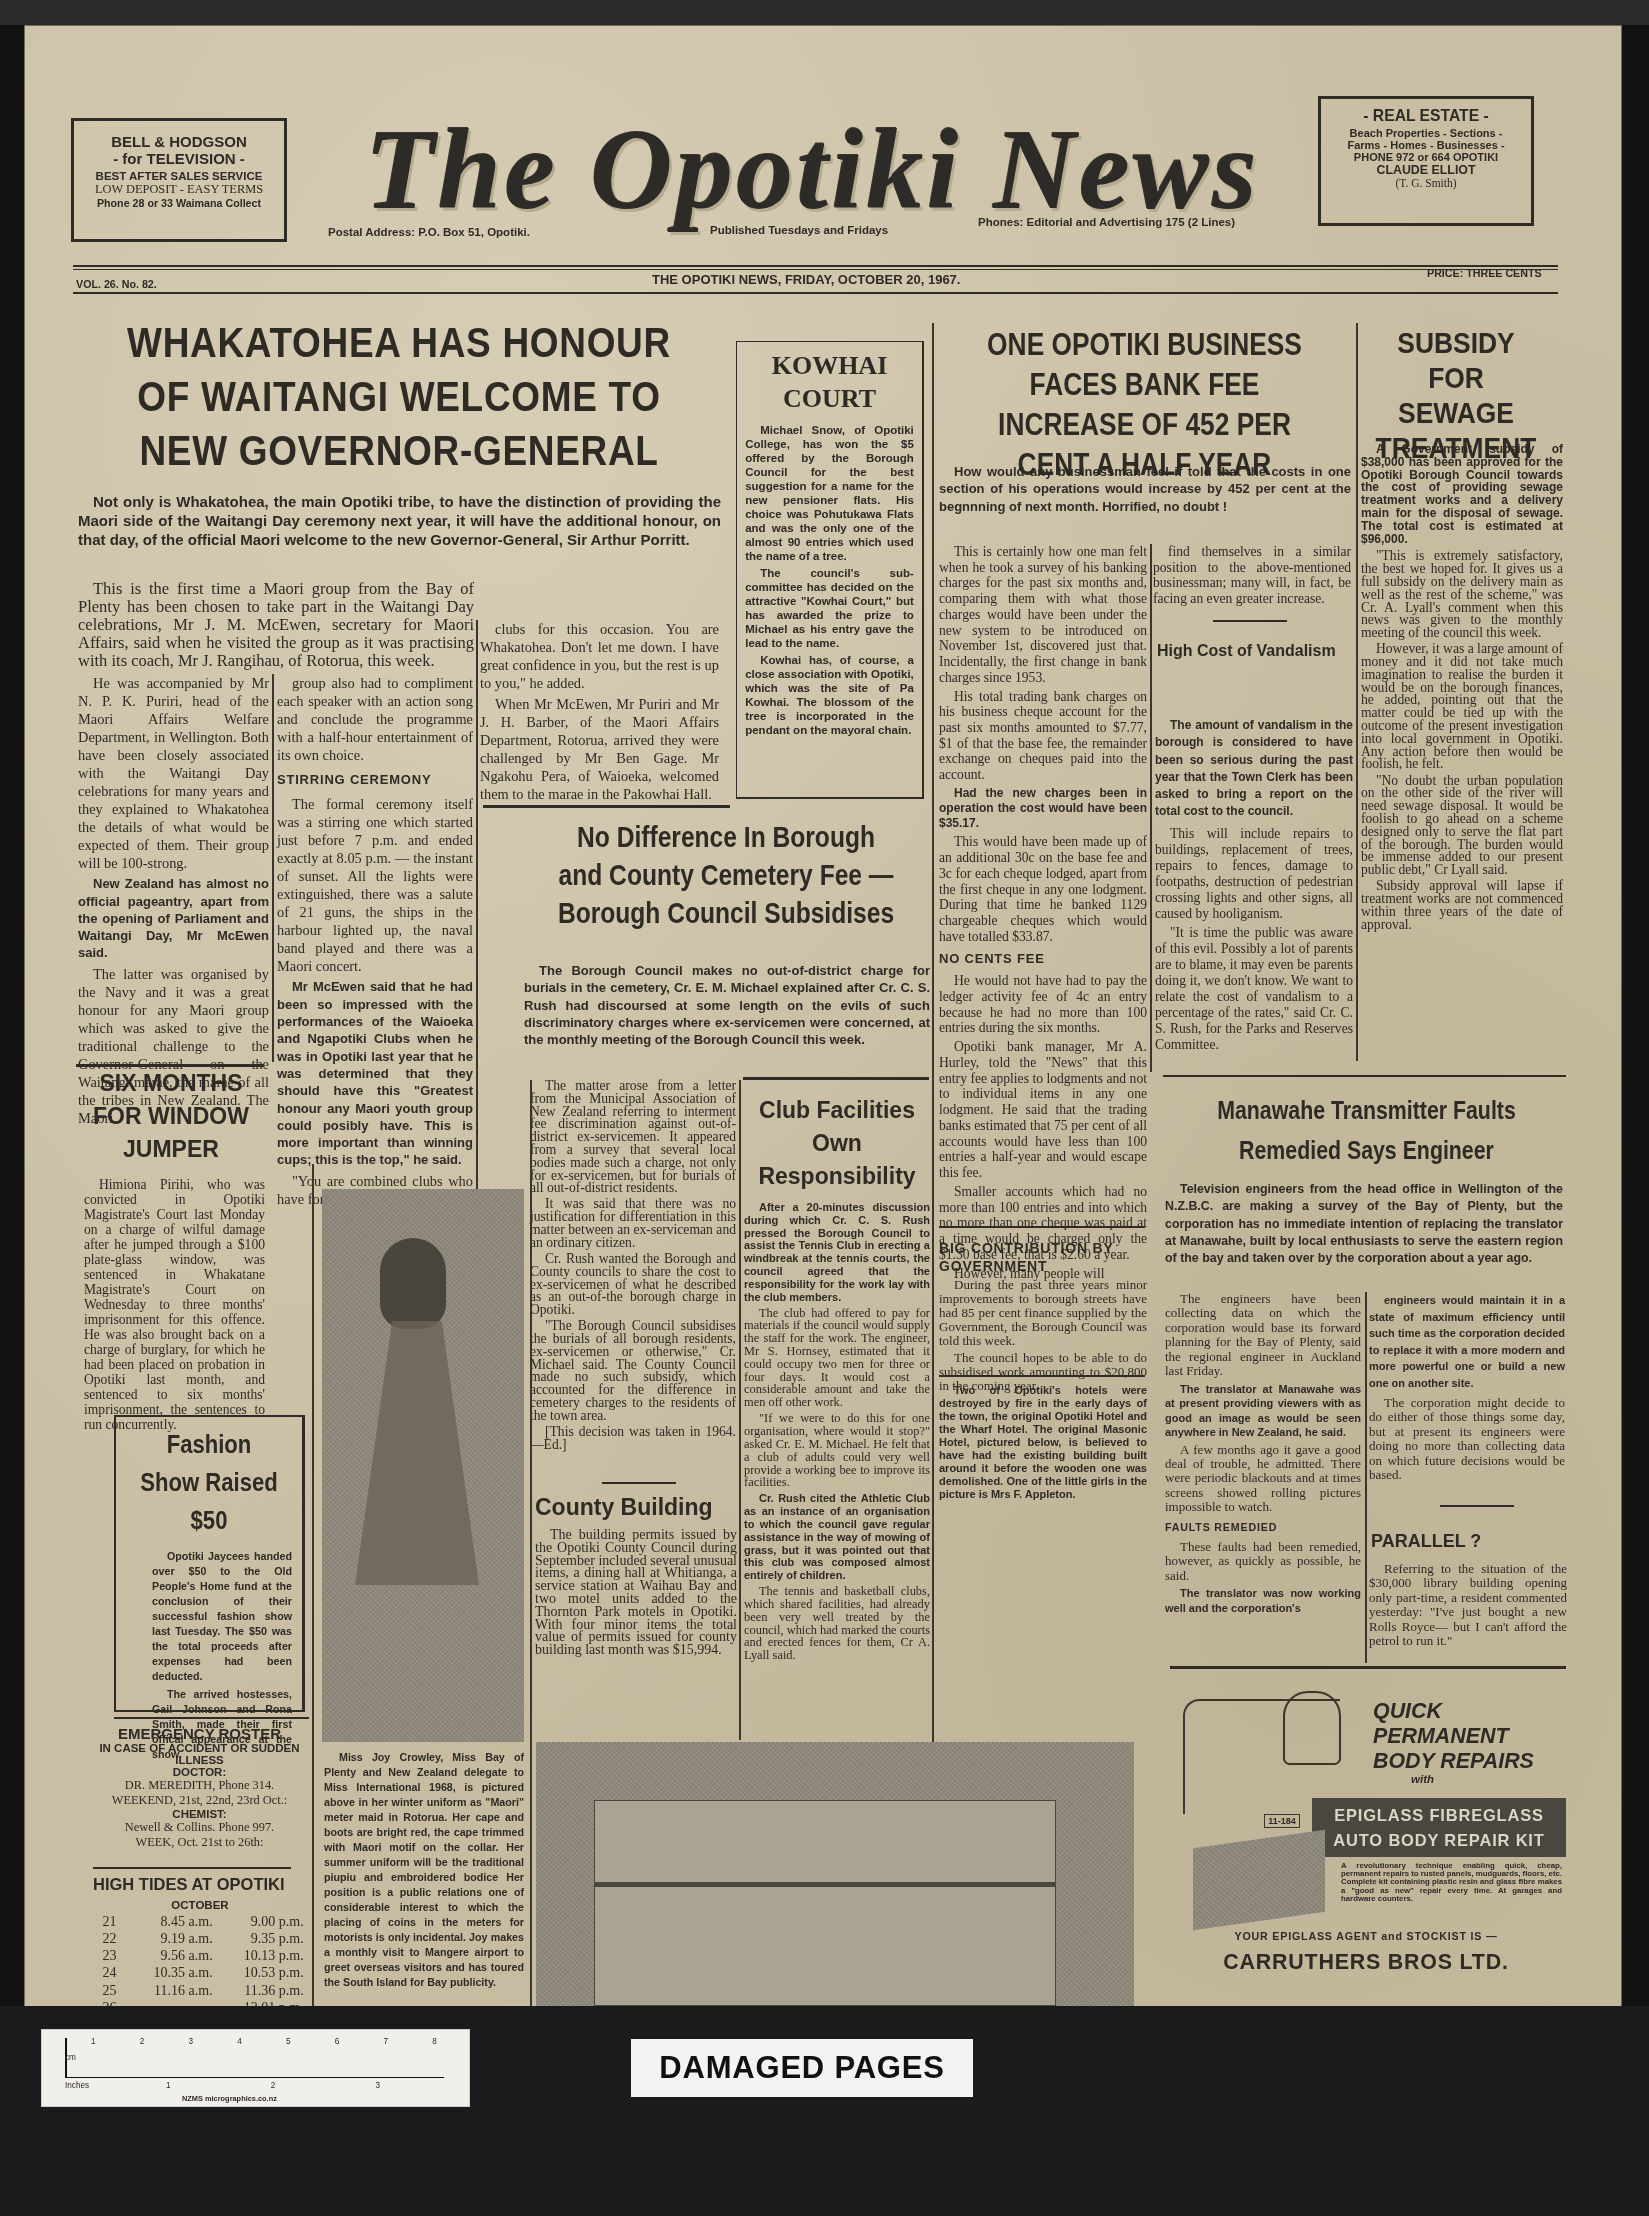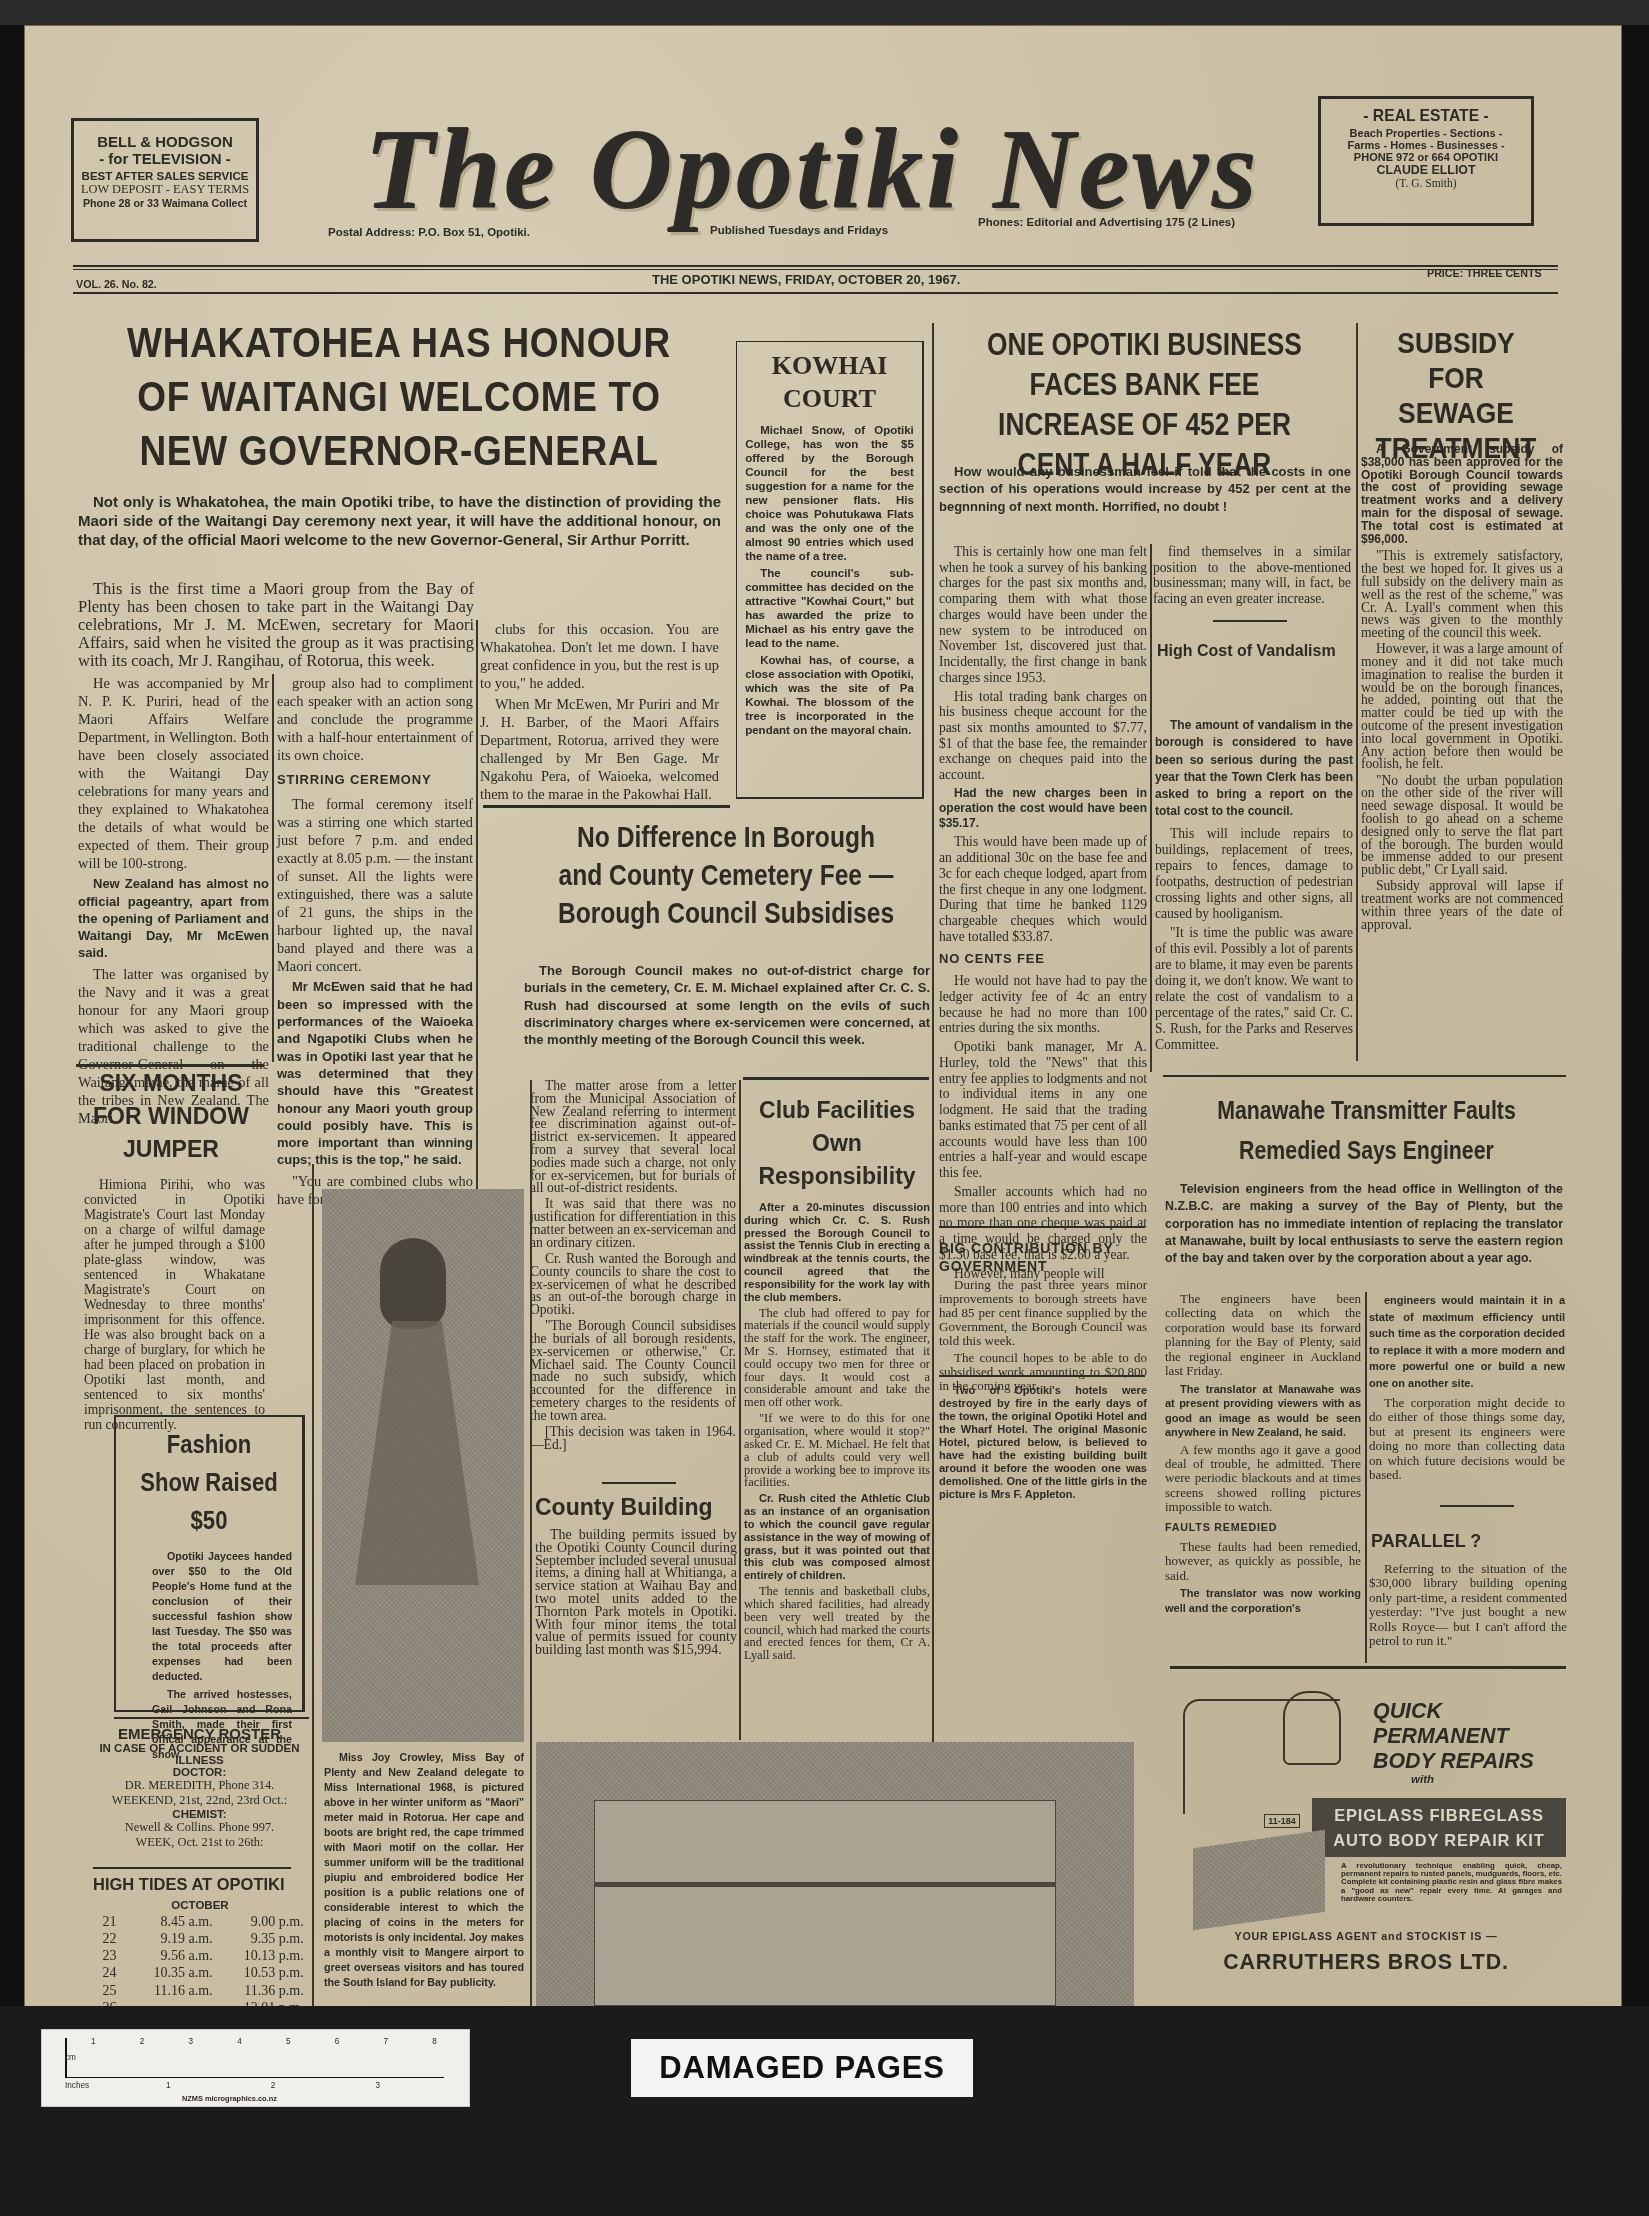--- a/index.html
+++ b/index.html
@@ -47,21 +47,21 @@
   .ruler .ticks { position: absolute; left: 23px; top: 8.2px; width: 379px; height: 40px; border-left: 2.5px solid #111; border-bottom: 1.6px solid #111; }
   .damaged { position: absolute; left: 631px; top: 2039px; width: 342px; height: 58px; background: #f3f3f3; font-family: "Liberation Sans", sans-serif; font-weight: bold; font-size: 31px; color: #111; display: flex; align-items: center; justify-content: center; letter-spacing: 0.8px; }
 </style>
 </head>
 <body>
 
 <div class="bg-top"></div>
 
 <div class="page">
 
-  <div class="abs box center sans" style="left:46px; top:92px; width:188px; height:124px; padding-top:11.5px;">
+  <div class="abs box center sans" style="left:46px; top:92px; width:216px; height:124px; padding-top:11.5px;">
     <div class="bold" style="font-size:15px;">BELL &amp; HODGSON</div>
     <div class="bold" style="font-size:15px;">- for TELEVISION -</div>
     <div class="bold" style="font-size:11.5px; margin-top:3.3px;">BEST AFTER SALES SERVICE</div>
     <div class="serif" style="font-size:12.4px;">LOW DEPOSIT - EASY TERMS</div>
     <div class="bold" style="font-size:10.7px;">Phone 28 or 33 Waimana Collect</div>
   </div>
 
   <div class="abs masthead-title center" style="left:313px; top:78px; width:949px; height:132px; line-height:132px;">The Opotiki News</div>
 
   <div class="abs sans bold" style="left:303px; top:200px; font-size:11.5px;">Postal Address: P.O. Box 51, Opotiki.</div>

